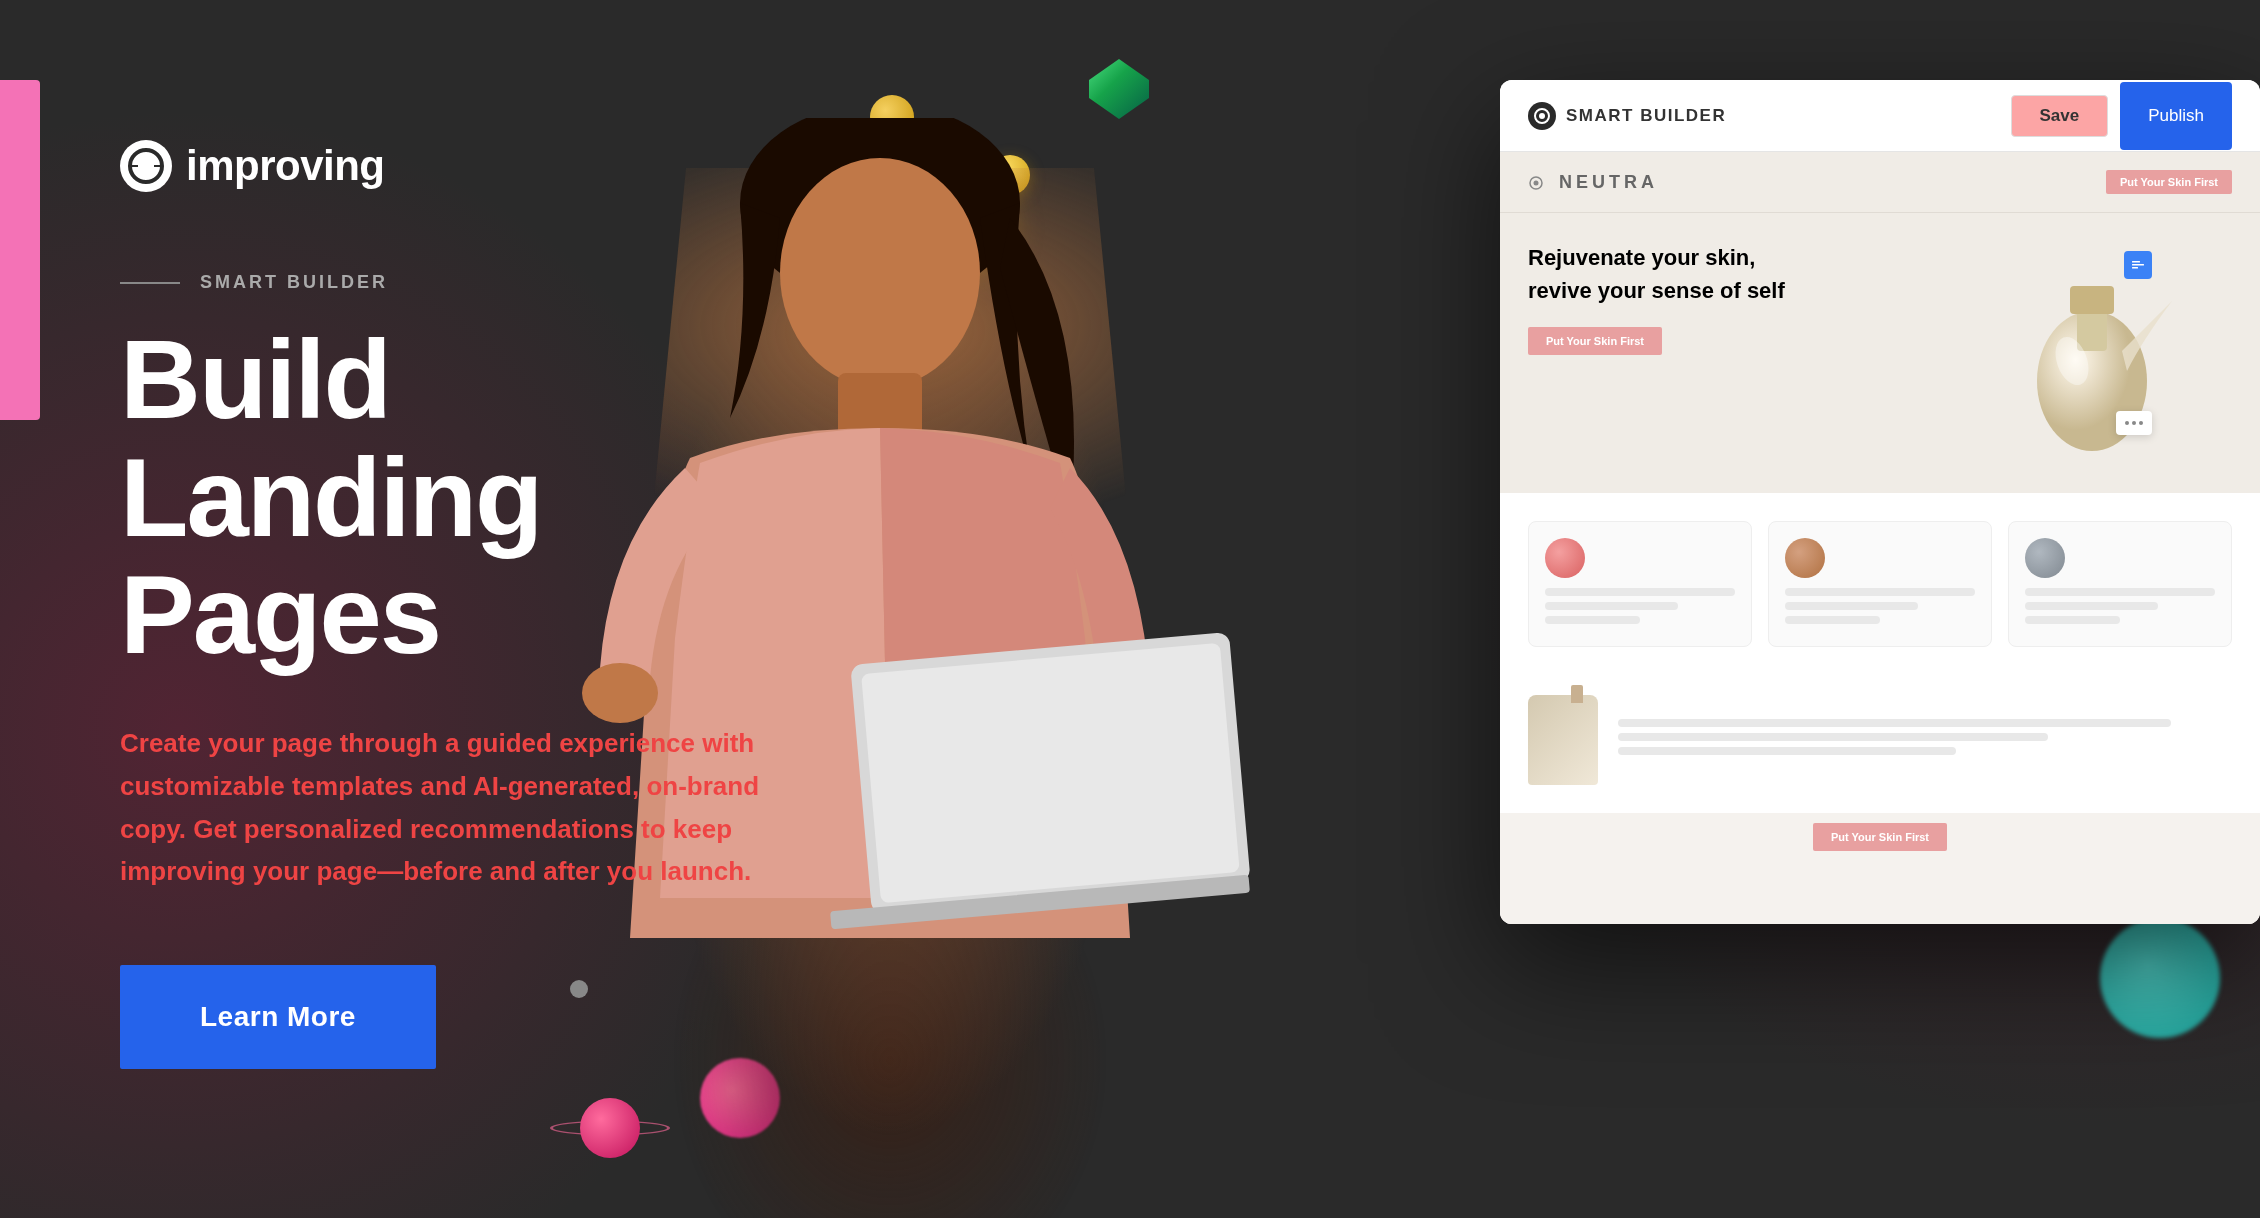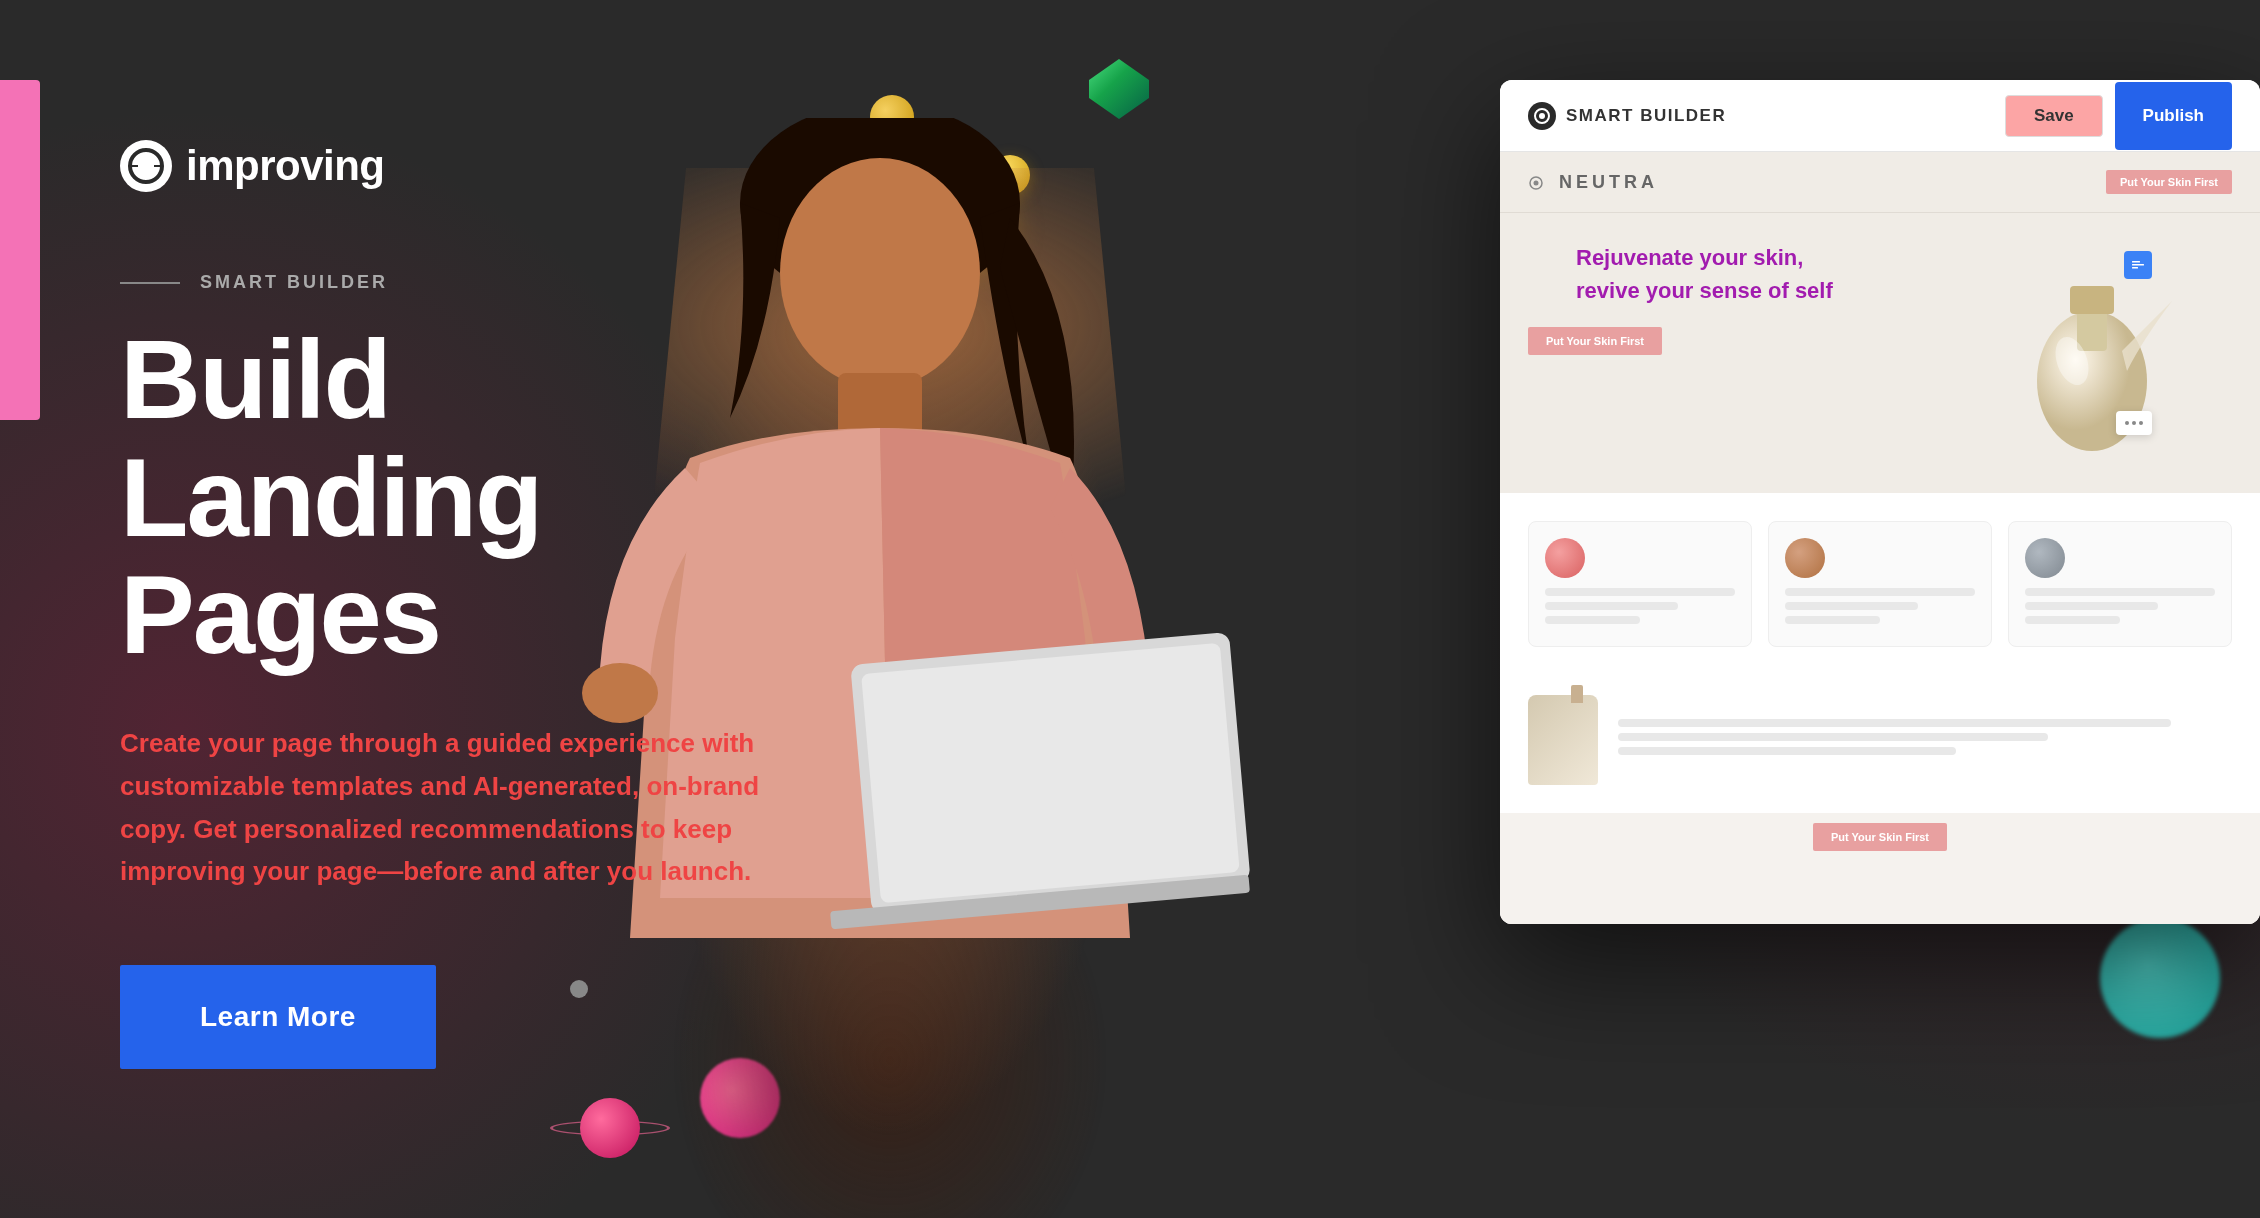--- a/index.html
+++ b/index.html
@@ -291,21 +291,21 @@
       font-weight: 600;
       color: #333;
       cursor: pointer;
     }
     .builder-publish-btn {
       padding: 24px 28px;
       background: #2563eb;
       border: none;
       border-radius: 4px;
       font-size: 17px;
-      font-weight: 700;
+      font-weight: 400;
       color: white;
       cursor: pointer;
     }
 
     
     .builder-content {
       background: #f5f2ee;
       padding: 0;
       height: 772px;
       overflow: hidden;
@@ -351,24 +351,23 @@
       gap: 20px;
       min-height: 240px;
       position: relative;
     }
     .lp-hero-text {
       flex: 1;
     }
     .lp-hero-title {
       font-size: 22px;
       font-weight: 600;
-      color: #a21caf;
+      color: #000000;
       line-height: 1.5;
       margin-bottom: 20px;
-      margin-left: 48px;
     }
     .lp-hero-btn {
       background: #e8a0a0;
       color: white;
       font-size: 11px;
       font-weight: 600;
       padding: 8px 18px;
       border-radius: 2px;
       display: inline-block;
     }

